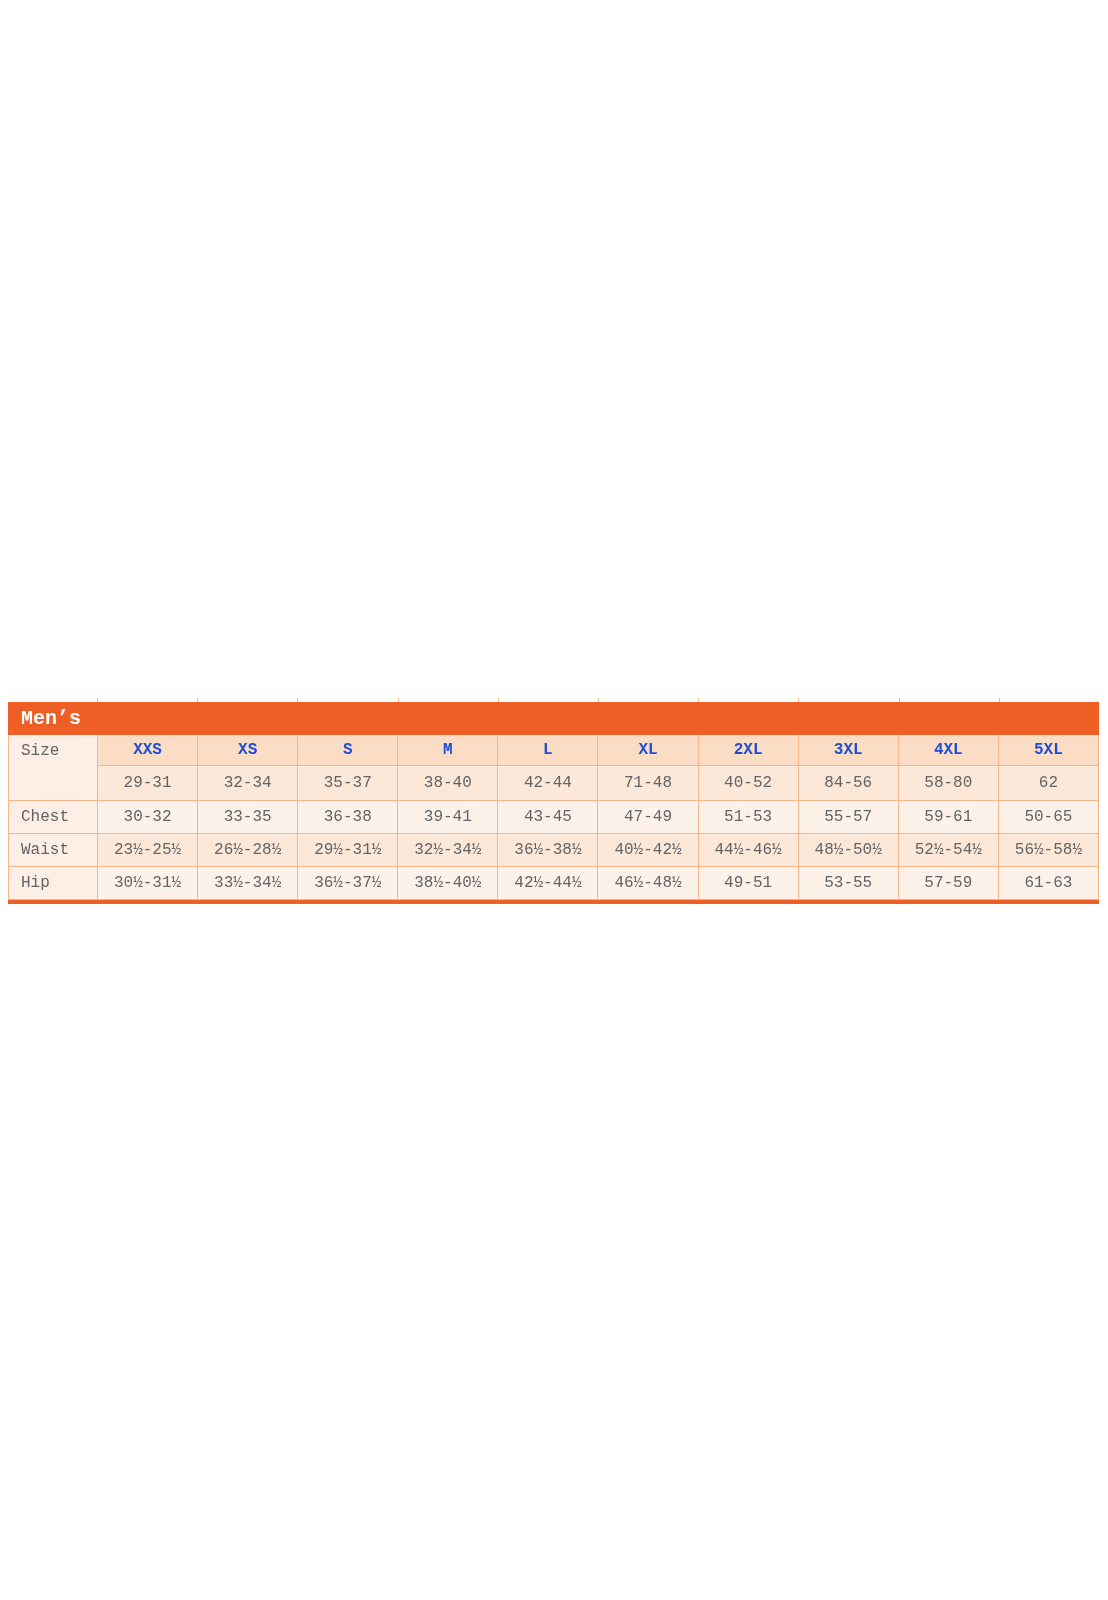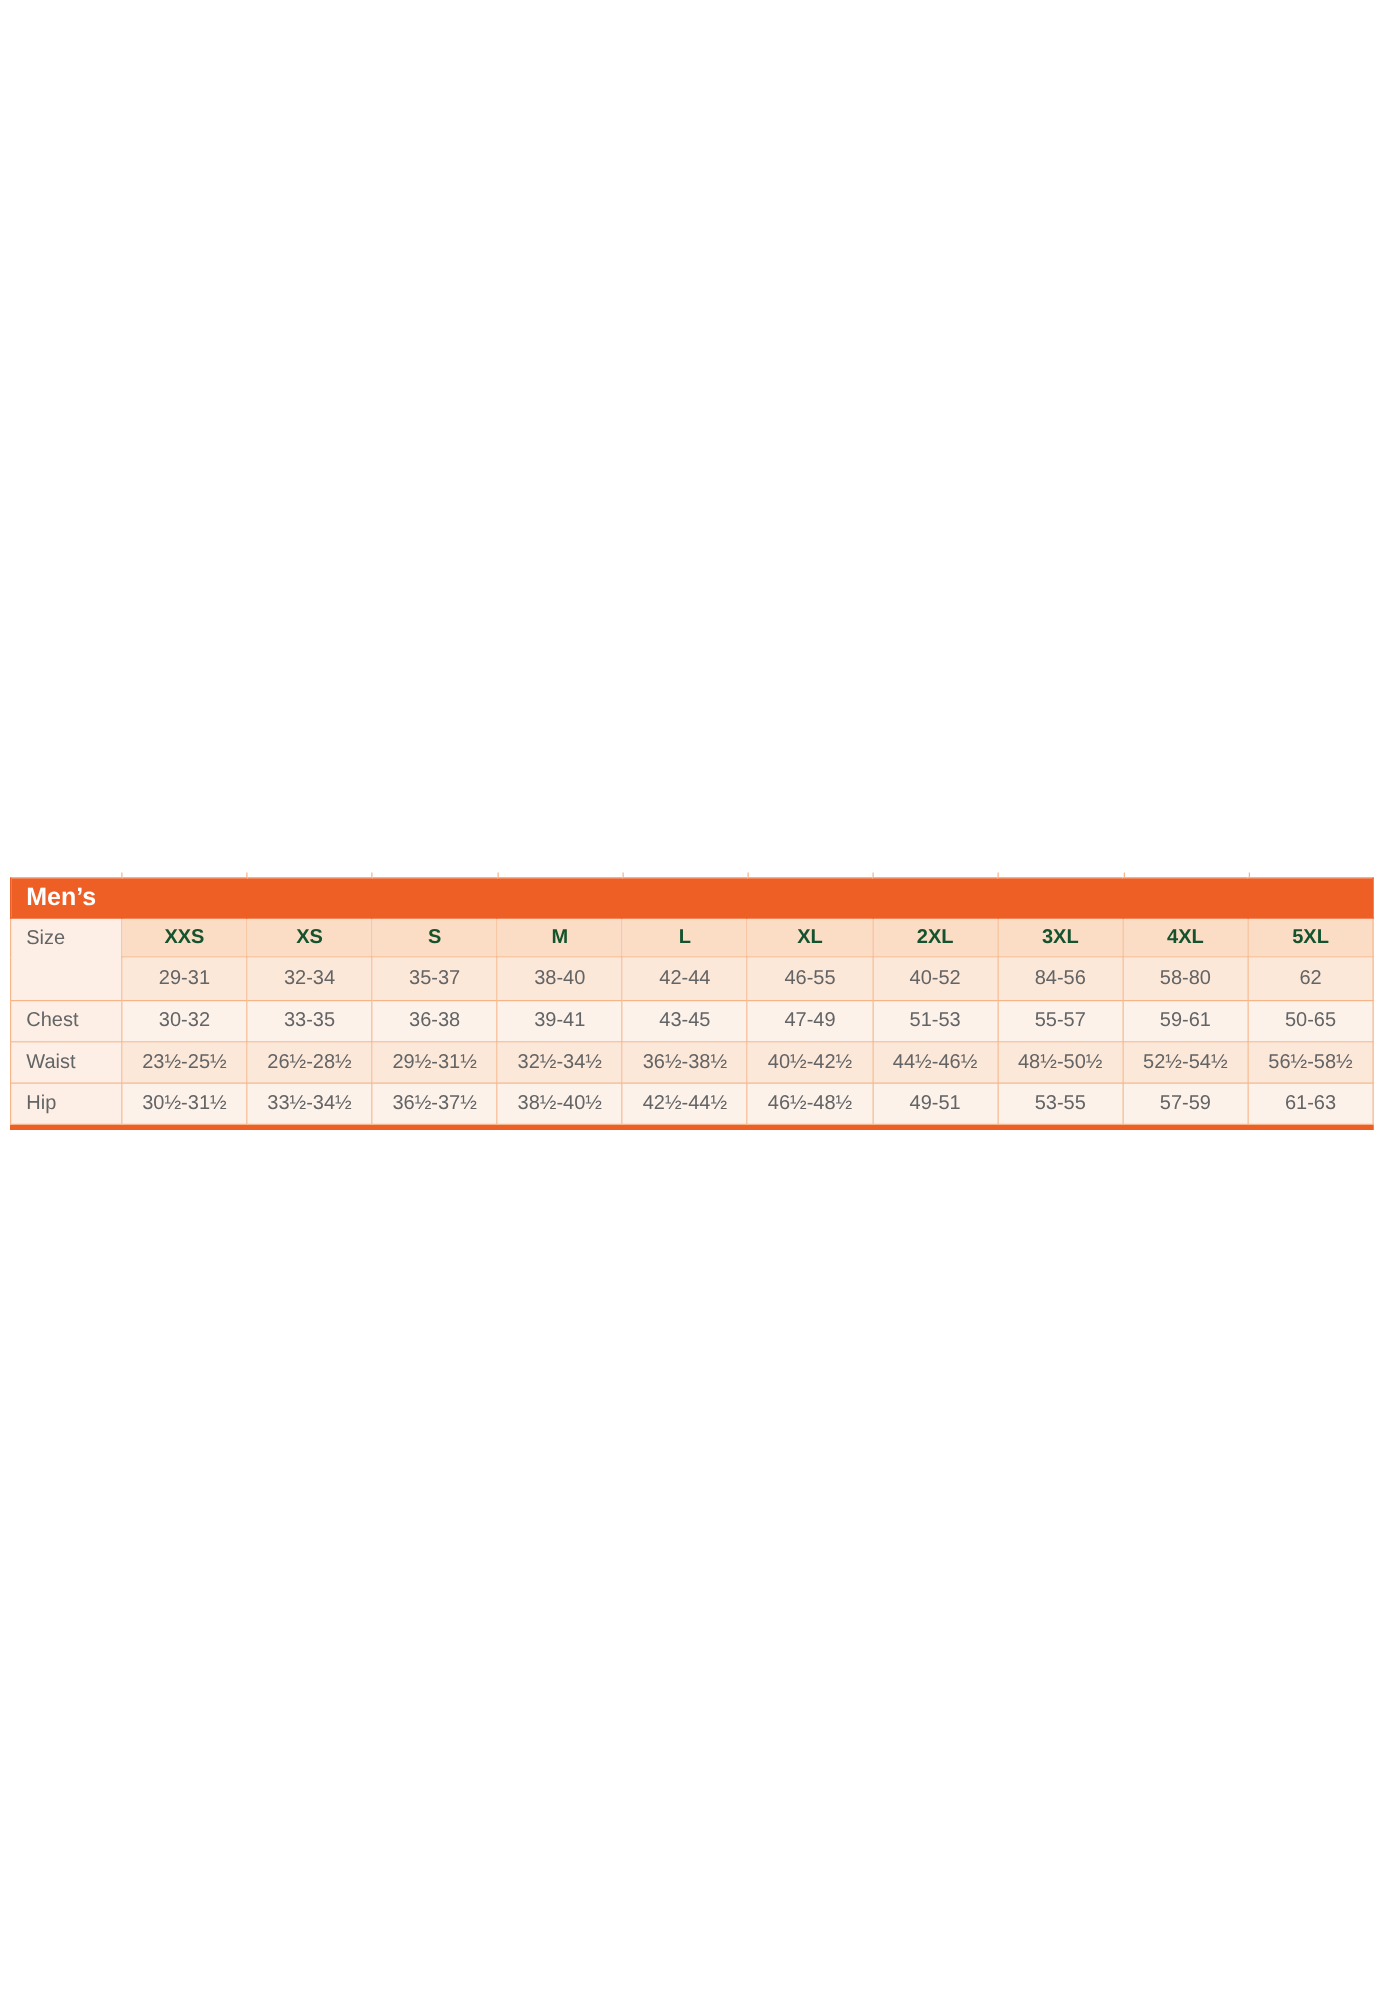--- a/index.html
+++ b/index.html
@@ -12,20 +12,21 @@
     width: 1108px;
     height: 1600px;
     position: relative;
     overflow: hidden;
   }
   .chart-wrap {
     position: absolute;
     left: 8px;
     top: 698px;
     width: 1091px;
+    font-family: Liberation Mono, monospace;
   }
   
   .tick-row {
     display: flex;
     height: 4px;
   }
   .tick-spacer { width: 89px; }
   .tick-cell {
     flex: 1;
     border-left: 1px solid var(--border, #F5B589);
@@ -51,21 +52,21 @@
     color: var(--header-text, #FFFFFF);
     font-size: 20px;
     font-weight: bold;
     text-align: left;
     padding: 4px 4px 4px 12px;
     height: 23px;
   }
   tr.header-row td.size-h {
     background: var(--size-header-bg, #FBDCC4);
     font-weight: bold;
-    color: #14532d;
+    color: #1d4ed8;
     height: 20px;
   }
   td.label-cell {
     background: var(--label-bg, #FDEFE5);
     text-align: left !important;
     padding-left: 12px !important;
   }
   td.corner { vertical-align: top; padding-top: 7px !important; }
   tr.row-dark td { background: var(--row-bg-dark, #FCE8D8); }
   tr.row-light td { background: var(--row-bg-light, #FDF2EA); }
@@ -129,21 +130,21 @@
         <td class="size-h">4XL</td>
         <td class="size-h">5XL</td>
       </tr>
 
       <tr class="row-dark ranges-row">
         <td>29-31</td>
         <td>32-34</td>
         <td>35-37</td>
         <td>38-40</td>
         <td>42-44</td>
-        <td>46-55</td>
+        <td>71-48</td>
         <td>40-52</td>
         <td>84-56</td>
         <td>58-80</td>
         <td>62</td>
       </tr>
 
       <tr class="row-light body-row">
         <td class="label-cell">Chest</td>
         <td>30-32</td>
         <td>33-35</td>

